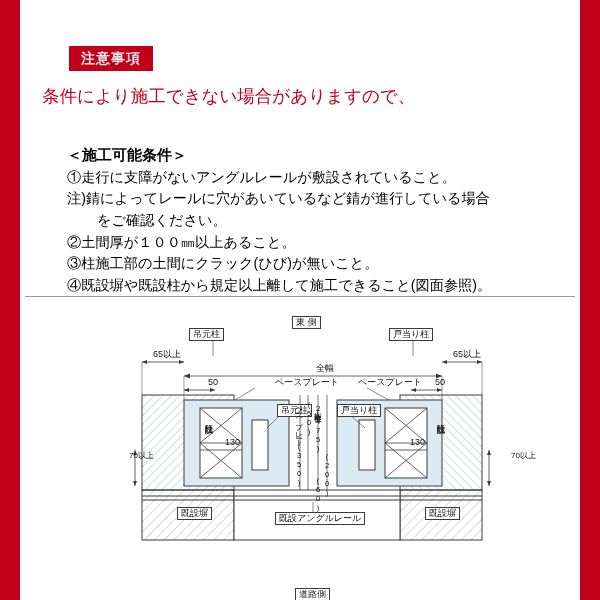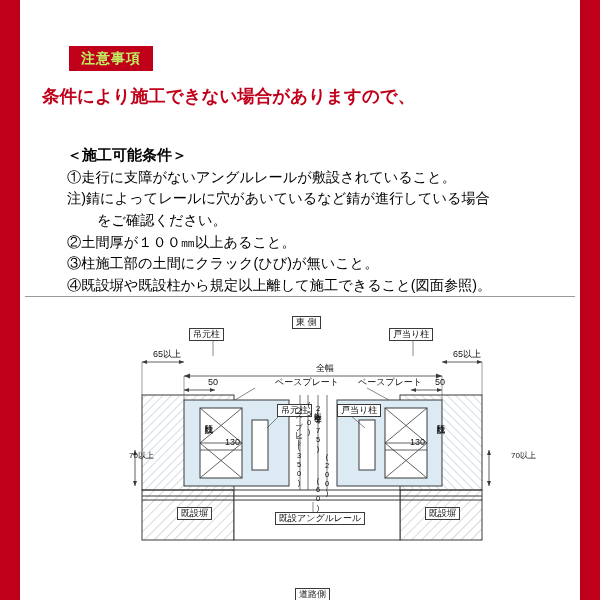--- a/index.html
+++ b/index.html
@@ -47,33 +47,33 @@
     width: 550px;
     height: 600px;
   }
 
   
   .notice-badge {
     position: absolute;
     left: 44px;
     top: 46px;
     background: #c0001a;
-    color: #bef264;
+    color: #e5e5e5;
     font-weight: bold;
     font-size: 14px;
     letter-spacing: 1px;
     padding: 5px 12px 6px 12px;
     line-height: 1;
   }
   .notice-lines {
     position: absolute;
     left: 17px;
     top: 84px;
     color: #c0001a;
-    font-weight: bold;
+    font-weight: normal;
     font-size: 17.5px;
     line-height: 1.45;
     letter-spacing: 0px;
     white-space: nowrap;
   }
 
   
   .cond {
     position: absolute;
     left: 42px;

